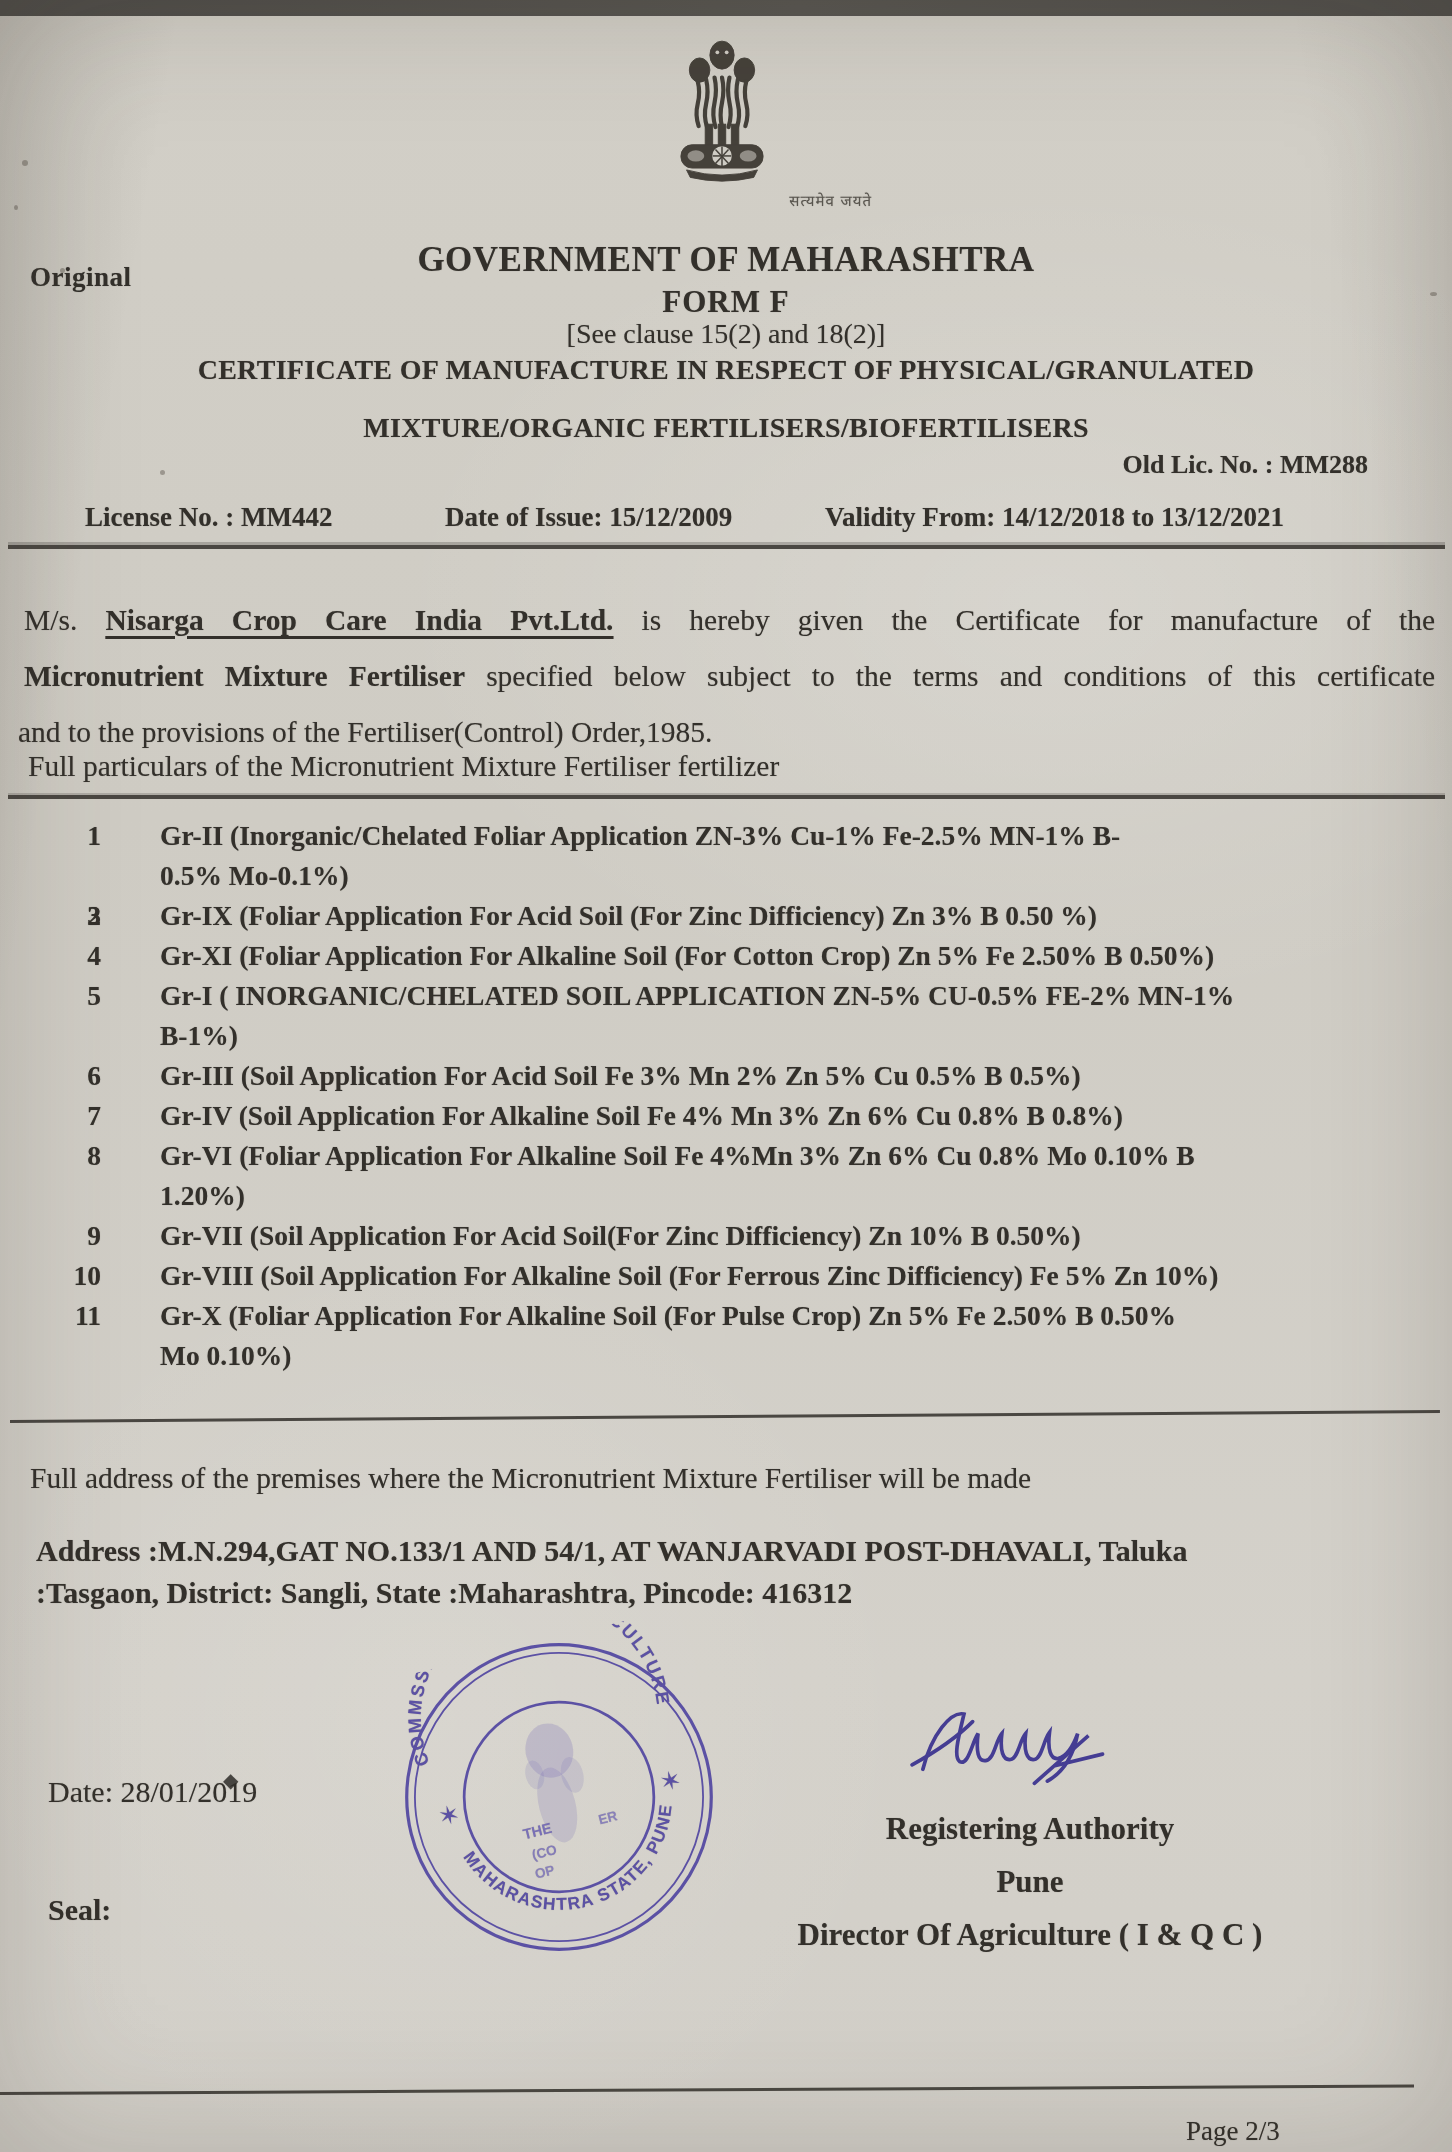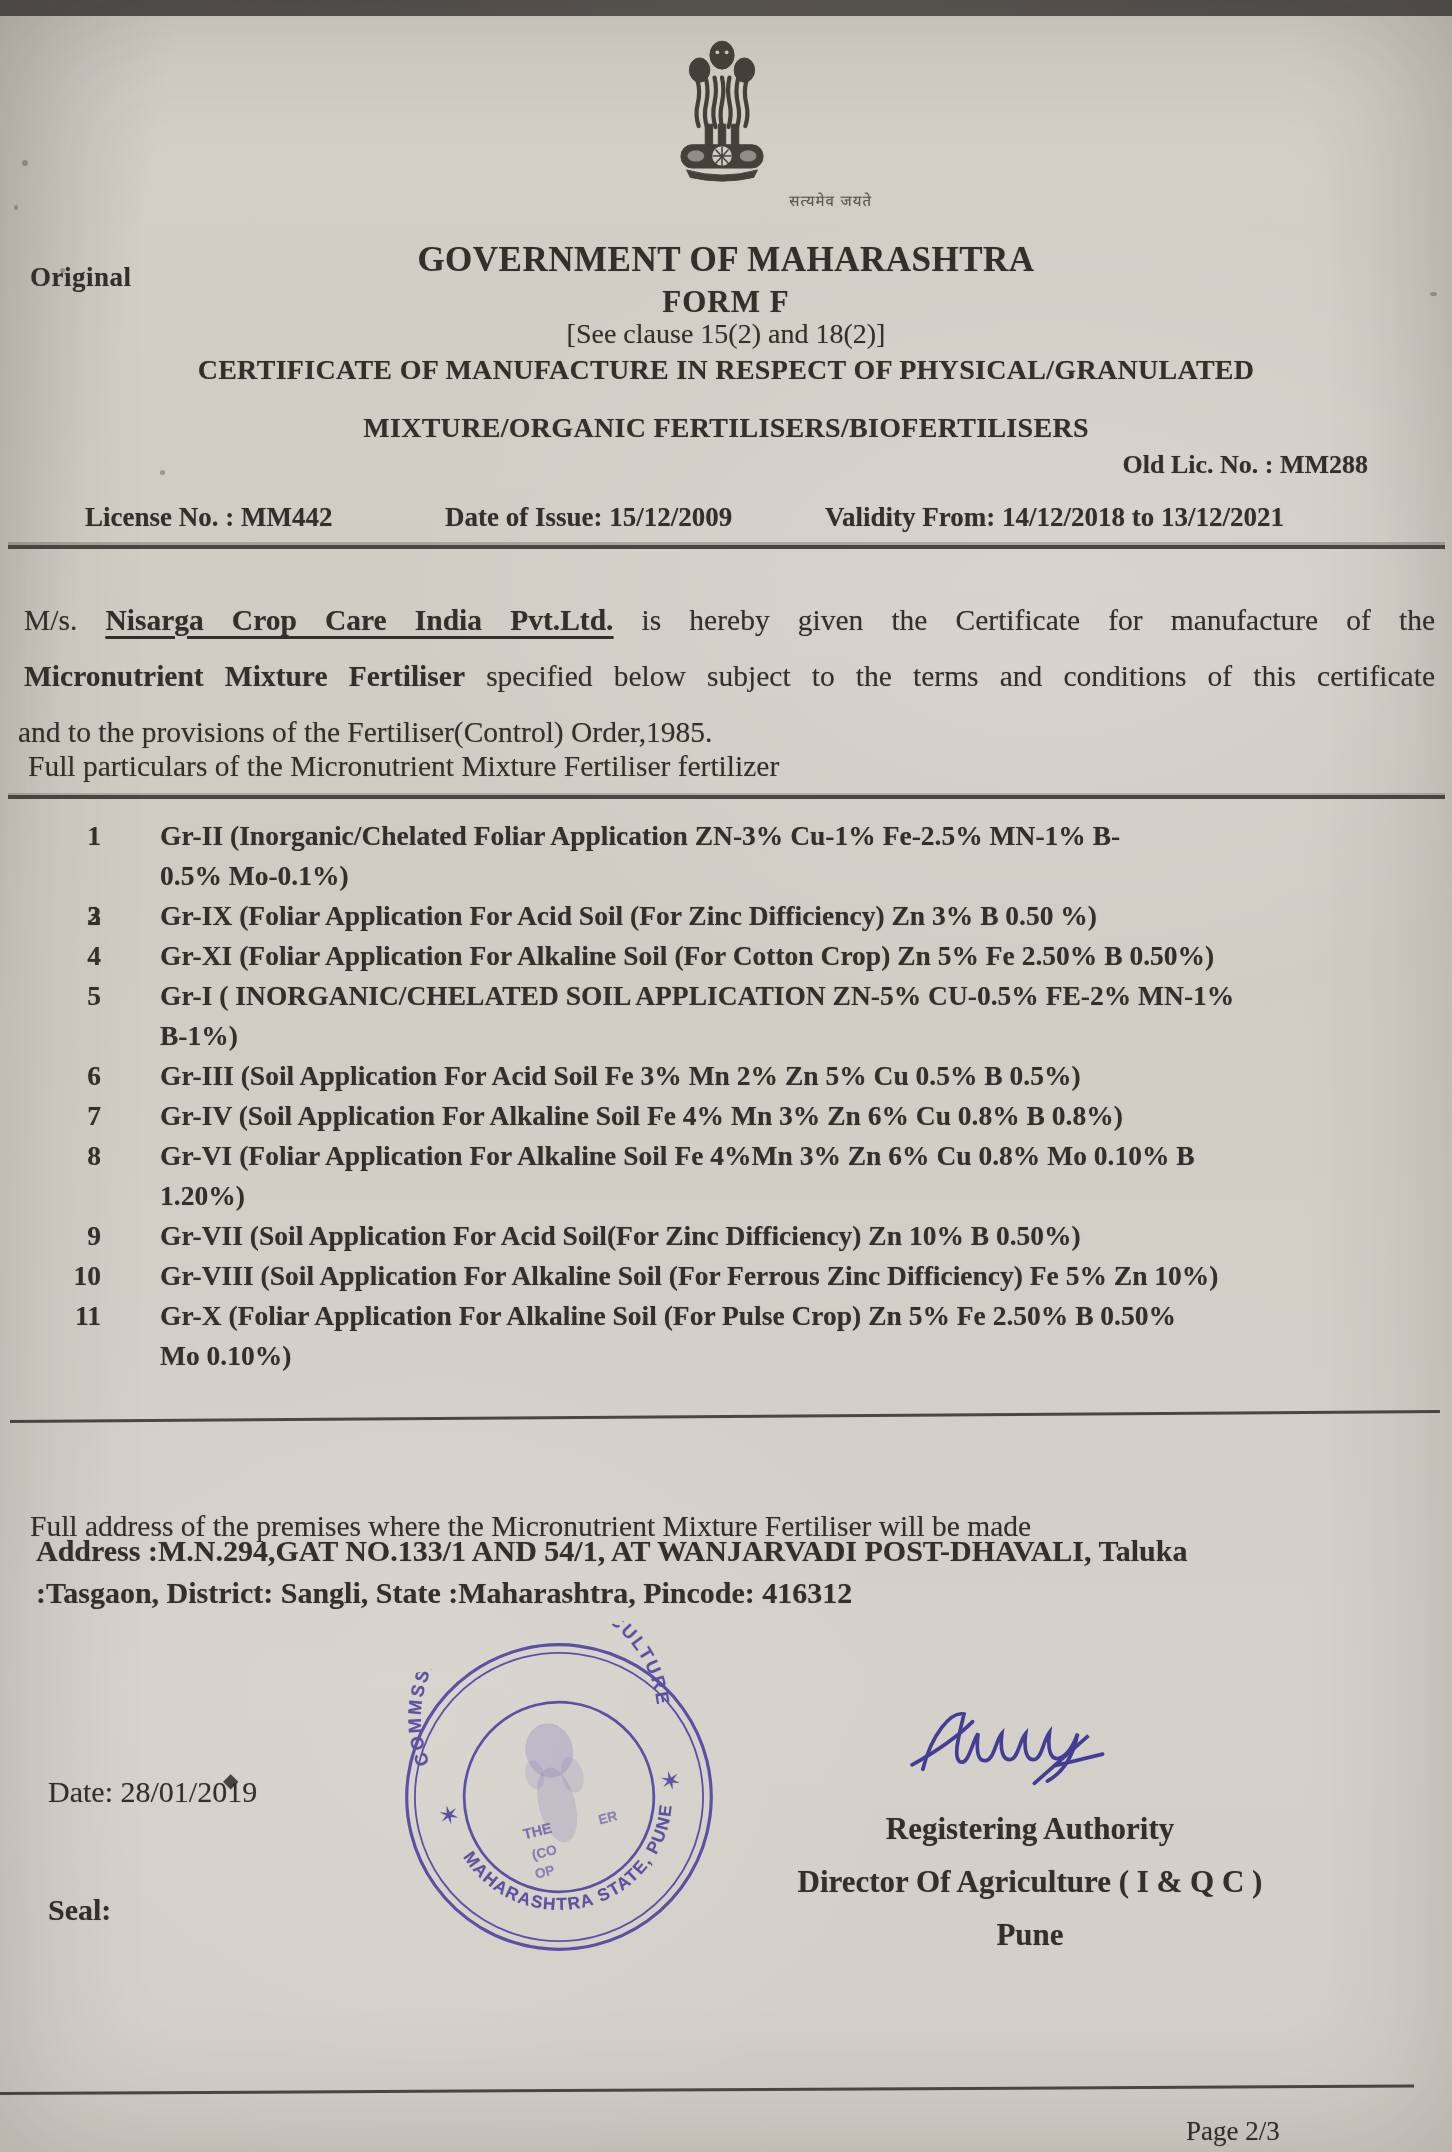--- a/index.html
+++ b/index.html
@@ -44,21 +44,21 @@
   .pline.just{text-align-last:justify;margin-left:6px;}
   .particulars{left:28px;top:750px;font-size:29.5px;}
 
   .grades{left:0;top:816px;width:1452px;}
   .grade-row{position:relative;}
   .grade-num{position:absolute;left:55px;width:46px;text-align:right;
     font-size:27.5px;font-weight:bold;height:40px;line-height:40px;}
   .grade-text{margin-left:160px;}
   .grade-line{font-size:27.5px;font-weight:bold;height:40px;line-height:40px;white-space:nowrap;}
 
-  .premhead{left:30px;top:1462px;font-size:29.5px;margin-top:48px;}
+  .premhead{left:30px;top:1462px;font-size:29.5px;}
   .addr{left:36px;font-size:30px;font-weight:bold;width:1380px;}
   .addr1{top:1534px;} .addr2{top:1576px;}
 
   .datelbl{left:48px;top:1775px;font-size:30px;font-weight:normal;}
   .datemark{left:223px;top:1768px;font-size:20px;color:#2f2d29;opacity:.85;}
   .seallbl{left:48px;top:1893px;font-size:30px;font-weight:bold;}
 
   .authblock{left:730px;top:1802px;width:600px;text-align:center;
     font-size:31px;font-weight:bold;line-height:53px;}
 
@@ -252,22 +252,22 @@
   <svg class="abs sig" viewBox="0 0 185 85">
     <g fill="none" stroke="#39318f" stroke-width="3.4" stroke-linecap="round" opacity="0.92">
       <path d="M2 60 C 20 50 42 36 58 20"></path>
       <path d="M12 64 C 20 32 38 10 50 13 C 45 34 40 52 46 57 C 54 61 57 40 63 31 C 61 48 63 57 70 56 C 78 55 79 38 85 31 C 83 47 86 56 93 55 C 100 54 101 38 107 31 C 105 47 108 56 115 55 C 122 54 123 38 129 30 C 127 46 130 55 137 54 C 145 52 151 42 155 31 C 151 52 141 67 127 75"></path>
       <path d="M115 77 L 165 33 L 133 61 L 178 50"></path>
     </g>
   </svg>
 
   <div class="abs authblock">
     <div>Registering Authority</div>
+    <div>Pune</div>
     <div>Director Of Agriculture ( I &amp; Q C )</div>
-    <div>Pune</div>
   </div>
 
   <div class="abs datelbl">Date: 28/01/2019</div>
   <div class="abs datemark">◆</div>
   <div class="abs seallbl">Seal:</div>
 
   <div class="hr hr4"></div>
   <div class="abs pagenum">Page 2/3</div>
 </div>
 

